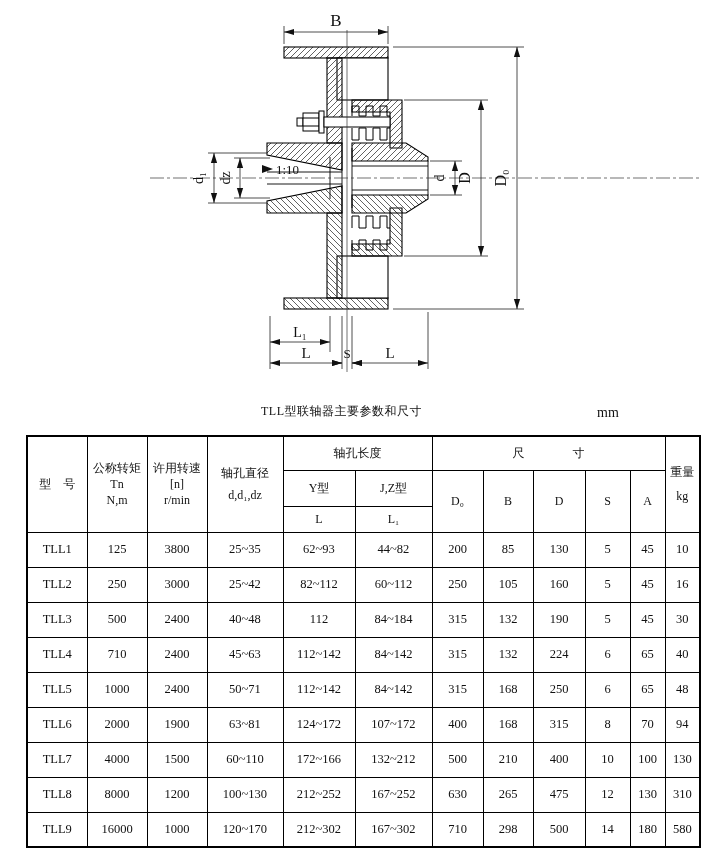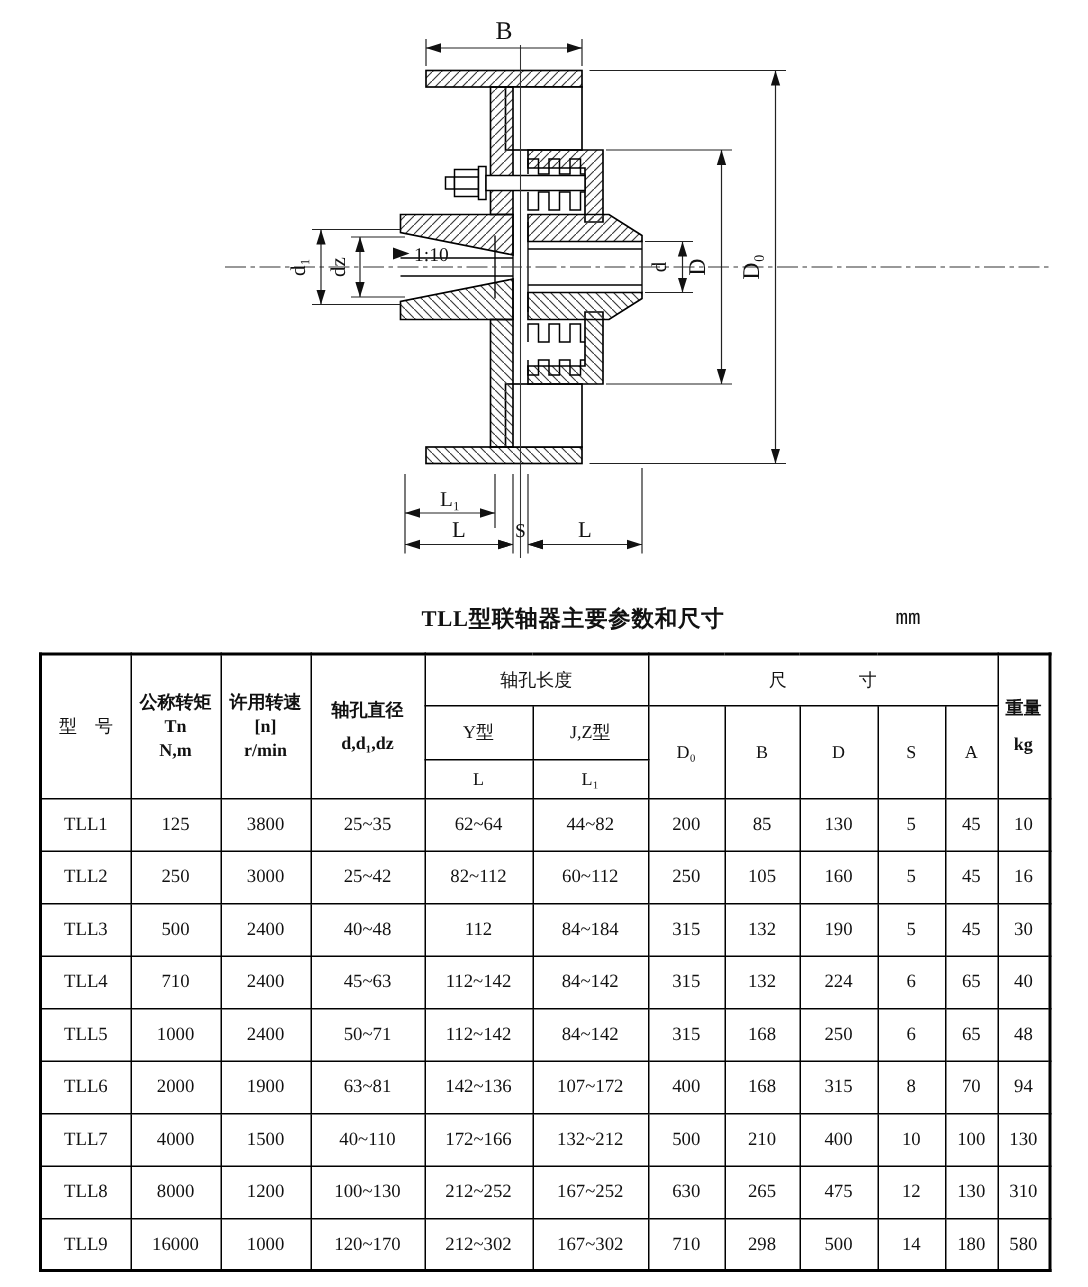--- a/index.html
+++ b/index.html
@@ -1,30 +1,30 @@
 <!DOCTYPE html>
 <html><head>
 <meta charset="utf-8">
 <style>
   html,body{margin:0;padding:0;background:#ffffff;}
   .page{position:relative;width:725px;height:858px;background:#fff;overflow:hidden;
         font-family:"Liberation Serif","DejaVu Serif",serif;color:#111;}
   .drawing{position:absolute;left:0;top:0;}
-  .caption{position:absolute;left:281px;top:403px;font-size:15px;font-weight:700;
+  .caption{position:absolute;left:261px;top:403px;font-size:12px;font-weight:400;
            letter-spacing:.5px;white-space:nowrap;}
-  .unit{position:absolute;left:597px;top:405px;font-size:14px;font-family:Liberation Mono, monospace;}
+  .unit{position:absolute;left:597px;top:405px;font-size:14px;}
   .table-wrap{position:absolute;left:26px;top:435px;}
   table.spec{border-collapse:collapse;table-layout:fixed;background:#fff;}
   table.spec{border:2px solid #000;}
   table.spec th, table.spec td{
       border:1px solid #000;text-align:center;vertical-align:middle;
       font-weight:400;font-size:12.5px;padding:0 1px;line-height:1.35;
       font-family:"Liberation Serif","DejaVu Serif",serif;}
   table.spec thead th{font-size:12px;}
-  .hline{display:block;font-weight:bold;}
+  .hline{display:block;}
   tbody tr{height:35px;margin-top:32px;}
   tr.hr1{height:34px;} tr.hr2{height:36px;} tr.hr3{height:26px;}
   svg text{font-family:"Liberation Serif","DejaVu Serif",serif;fill:#111;}
 </style>
 </head>
 <body>
 
 <div class="page">
 
   <svg class="drawing" width="725" height="392" viewBox="0 0 725 392">
@@ -198,21 +198,21 @@
           <th>L</th>
           <th>L₁</th>
         </tr>
       </thead>
       <tbody>
           <tr>
             <td>TLL1</td>
             <td>125</td>
             <td>3800</td>
             <td>25~35</td>
-            <td>62~64</td>
+            <td>62~93</td>
             <td>44~82</td>
             <td>200</td>
             <td>85</td>
             <td>130</td>
             <td>5</td>
             <td>45</td>
             <td>10</td>
           </tr>
           <tr>
             <td>TLL2</td>
@@ -268,34 +268,34 @@
             <td>250</td>
             <td>6</td>
             <td>65</td>
             <td>48</td>
           </tr>
           <tr>
             <td>TLL6</td>
             <td>2000</td>
             <td>1900</td>
             <td>63~81</td>
-            <td>142~136</td>
+            <td>124~172</td>
             <td>107~172</td>
             <td>400</td>
             <td>168</td>
             <td>315</td>
             <td>8</td>
             <td>70</td>
             <td>94</td>
           </tr>
           <tr>
             <td>TLL7</td>
             <td>4000</td>
             <td>1500</td>
-            <td>40~110</td>
+            <td>60~110</td>
             <td>172~166</td>
             <td>132~212</td>
             <td>500</td>
             <td>210</td>
             <td>400</td>
             <td>10</td>
             <td>100</td>
             <td>130</td>
           </tr>
           <tr>

